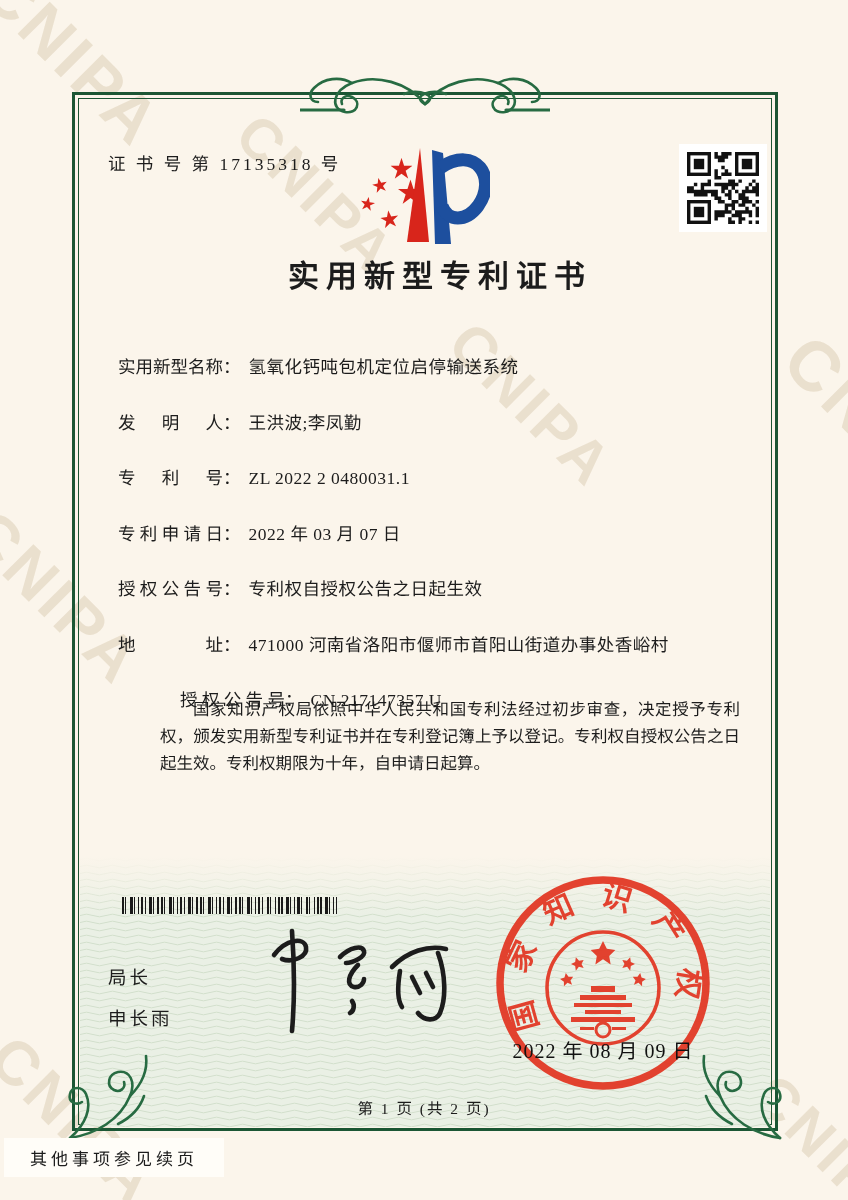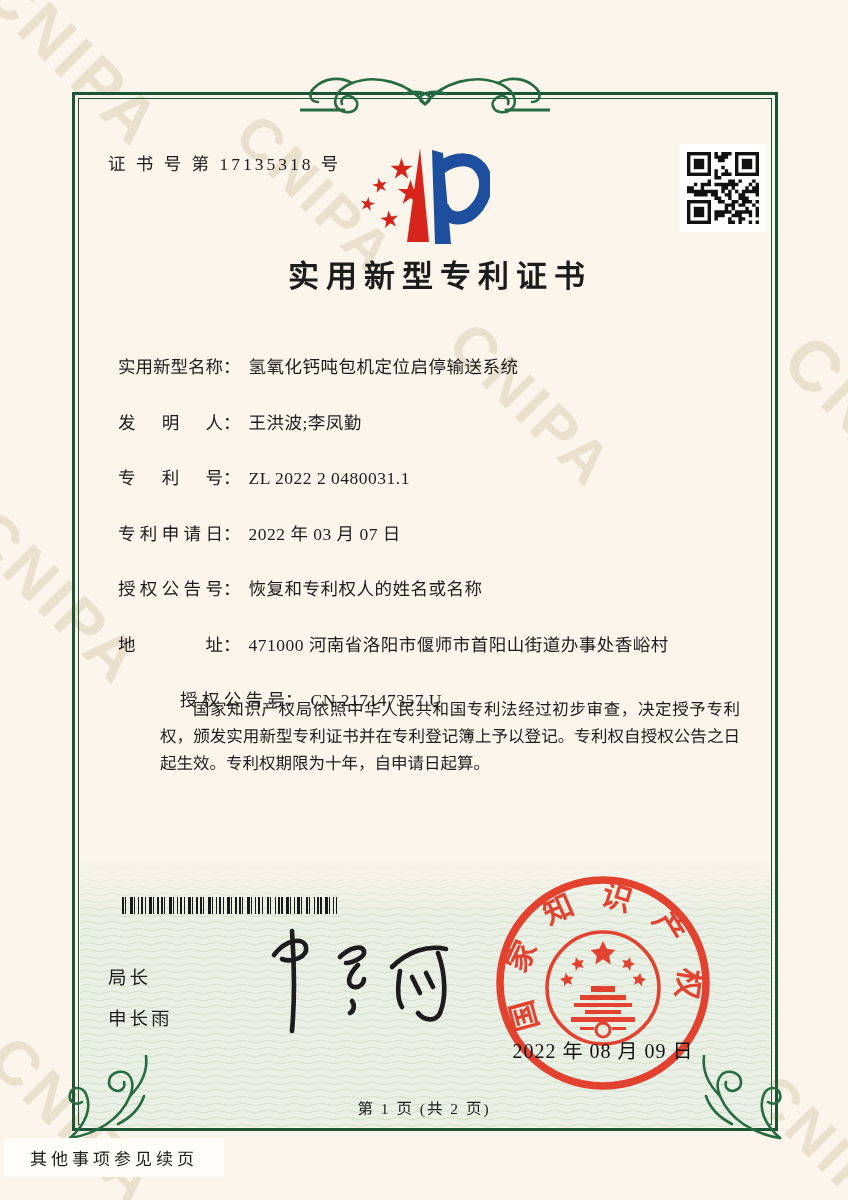--- a/index.html
+++ b/index.html
@@ -204,21 +204,21 @@
     <div class="frow">
       <span class="flabel">发明人</span><span class="fcolon">：</span><span class="fvalue">王洪波;李凤勤</span>
     </div>
     <div class="frow">
       <span class="flabel">专利号</span><span class="fcolon">：</span><span class="fvalue">ZL 2022 2 0480031.1</span>
     </div>
     <div class="frow">
       <span class="flabel">专利申请日</span><span class="fcolon">：</span><span class="fvalue">2022 年 03 月 07 日</span>
     </div>
     <div class="frow">
-      <span class="flabel">授权公告号</span><span class="fcolon">：</span><span class="fvalue">恢复和专利权人的姓名或名称</span>
+      <span class="flabel">授权公告号</span><span class="fcolon">：</span><span class="fvalue">专利权自授权公告之日起生效</span>
     </div>
     <div class="frow">
       <span class="flabel">地址</span><span class="fcolon">：</span><span class="fvalue">471000 河南省洛阳市偃师市首阳山街道办事处香峪村</span>
     </div>
     <div class="frow double">
       <span class="pair2">
         <span class="flabel">授权公告号</span><span class="fcolon">：</span><span class="fvalue">CN 217147357 U</span>
       </span>
     </div>
   </div>

